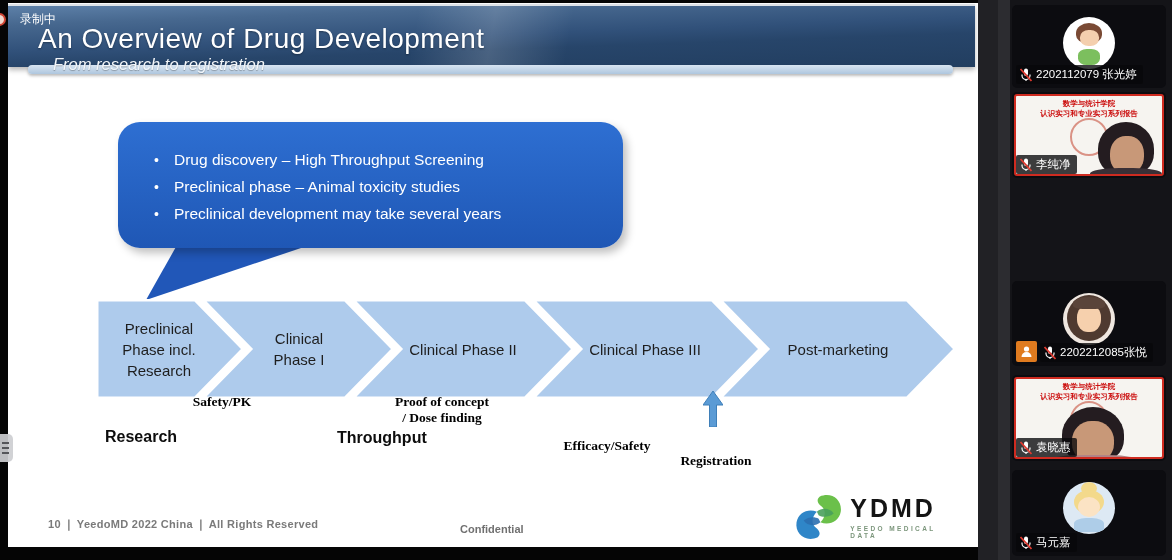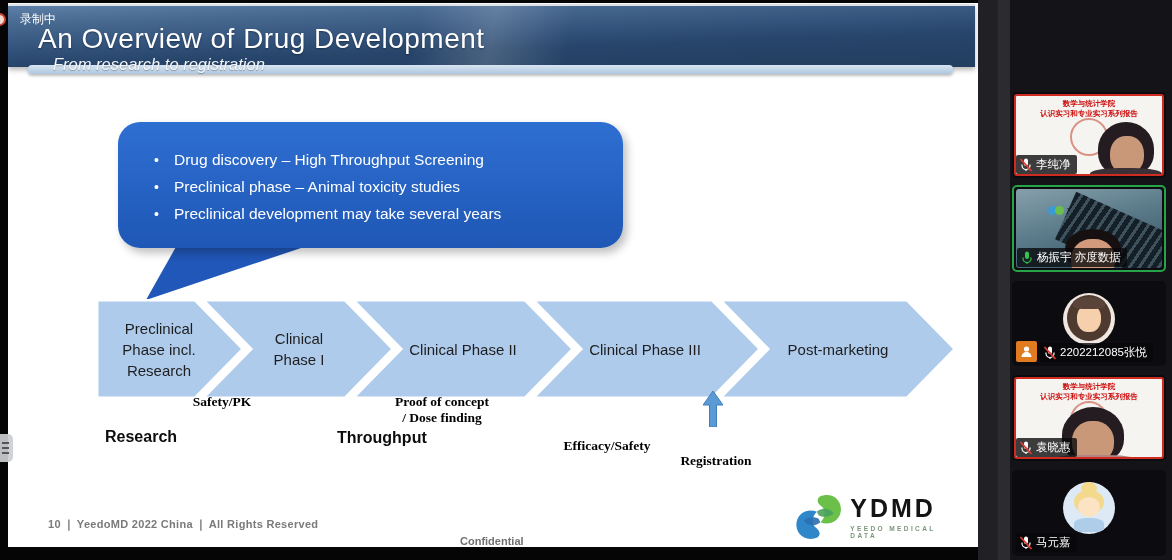--- a/index.html
+++ b/index.html
@@ -43,21 +43,21 @@
                    text-anchor:middle; }
 
   .note { position:absolute; font-size:13.5px; font-weight:bold; color:#000000;
           text-align:center; transform:translateX(-50%); white-space:nowrap;font-family:Liberation Serif, serif; }
   .stage-label { position:absolute; font-size:16px; font-weight:bold; color:#0d0d0d; white-space:nowrap; }
 
   .reg-arrow { position:absolute; left:695px; top:388px; width:20px; height:36px; }
 
   .footer-left { position:absolute; left:40px; top:515px; font-size:11px; font-weight:600;
                  color:#7a7a7a; letter-spacing:.3px; }
-  .footer-center { position:absolute; left:452px; top:532px; font-size:11px; font-weight:600;
+  .footer-center { position:absolute; left:452px; top:520px; font-size:11px; font-weight:600;
                    color:#707070; }
 
   .logo { position:absolute; left:785px; top:485px; width:160px; height:58px; display:flex; align-items:center; }
   .logo-text { margin-left:6px; }
   .logo-name { font-size:25px; font-weight:800; letter-spacing:3px; color:#141414; line-height:1; }
   .logo-tag { font-size:6.5px; letter-spacing:2.4px; color:#7c967c; margin-top:4px; font-weight:bold; }
 
   .side-handle { position:absolute; left:0; top:434px; width:13px; height:28px;
                  background:rgba(205,206,209,.92); border-radius:0 5px 5px 0;
                  display:flex; flex-direction:column; justify-content:center; gap:3px;
@@ -194,20 +194,36 @@
   <div class="side-handle">
       <i></i>
       <i></i>
       <i></i>
     </div>
 
   <div class="sidebar">
     <div class="sidebar-gap"></div>
     <div class="sidebar-divider"></div>
 
+    <div class="tile" style="top:5px; height:83px;">
+      <div class="avatar" style="background:#ffffff;">
+        <div style="left:13px; top:6px; width:26px; height:20px; background:#7a4a34; border-radius:50% 50% 40% 40%;"></div>
+        <div style="left:17px; top:13px; width:19px; height:16px; background:#f4cfae; border-radius:45%;"></div>
+        <div style="left:15px; top:32px; width:22px; height:16px; background:#7cbf5e; border-radius:40%;"></div>
+      </div>
+      <div class="name-bar">
+        <svg width="12" height="14" viewBox="0 0 12 14">
+          <rect x="4" y="0.5" width="4" height="7.5" rx="2" fill="#fff"></rect>
+          <path d="M2 6.5 v1 a4 4 0 0 0 8 0 v-1" fill="none" stroke="#fff" stroke-width="1.2"></path>
+          <line x1="6" y1="11.5" x2="6" y2="13" stroke="#fff" stroke-width="1.2"></line>
+          <line x1="0.5" y1="1" x2="11.5" y2="13" stroke="#e03a30" stroke-width="1.8"></line>
+        </svg>
+        <span>2202112079 张光婷</span>
+      </div>
+    </div>
 
     <div class="tile" style="top:92px; height:86px;">
       <div class="vslide">
         <div class="l1">数学与统计学院</div>
         <div class="l2">认识实习和专业实习系列报告</div>
         <div class="seal"></div>
         <div class="person">
           <div class="hair" style="left:82px; top:26px; width:56px; height:54px;"></div>
           <div class="face" style="left:94px; top:40px; width:34px; height:38px;"></div>
           <div class="torso" style="left:74px; top:72px; width:72px; height:14px; background:#3a3036;"></div>
@@ -217,43 +233,20 @@
         <svg width="12" height="14" viewBox="0 0 12 14">
           <rect x="4" y="0.5" width="4" height="7.5" rx="2" fill="#fff"></rect>
           <path d="M2 6.5 v1 a4 4 0 0 0 8 0 v-1" fill="none" stroke="#fff" stroke-width="1.2"></path>
           <line x1="6" y1="11.5" x2="6" y2="13" stroke="#fff" stroke-width="1.2"></line>
           <line x1="0.5" y1="1" x2="11.5" y2="13" stroke="#e03a30" stroke-width="1.8"></line>
         </svg>
         <span>李纯净</span>
       </div>
     </div>
 
-    <div class="tile speaking" style="top:185px; height:87px;">
-      <div class="voffice">
-        <div class="mini-logo">
-          <span class="sw1"></span>
-            <span class="sw2"></span>
-          <span class="t">YDMD</span>
-        </div>
-        <div class="slab"></div>
-        <div class="person">
-          <div class="hair" style="left:49px; top:40px; width:56px; height:40px; background:#171011;"></div>
-          <div class="face" style="left:55px; top:50px; width:44px; height:42px; background:#d29a7c;"></div>
-
-        </div>
-      </div>
-      <div class="name-bar">
-        <svg width="12" height="14" viewBox="0 0 12 14">
-          <rect x="4" y="0.5" width="4" height="7.5" rx="2" fill="#35c24d"></rect>
-          <path d="M2 6.5 v1 a4 4 0 0 0 8 0 v-1" fill="none" stroke="#35c24d" stroke-width="1.2"></path>
-          <line x1="6" y1="11.5" x2="6" y2="13" stroke="#35c24d" stroke-width="1.2"></line>
-        </svg>
-        <span>杨振宇 亦度数据</span>
-      </div>
-    </div>
 
     <div class="tile" style="top:281px; height:85px;">
       <div class="avatar" style="background:#efe7e0;">
         <div style="left:4px; top:2px; width:44px; height:46px; background:#4f3a30; border-radius:50%;"></div>
         <div style="left:14px; top:12px; width:24px; height:27px; background:#f6d0ad; border-radius:45%;"></div>
         <div style="left:10px; top:4px; width:32px; height:12px; background:#5a443a; border-radius:50% 50% 30% 30%;"></div>
       </div>
       <div class="badge-orange">
         <svg width="13" height="13" viewBox="0 0 13 13">
           <circle cx="6.5" cy="4" r="2.6" fill="#fff"></circle>

